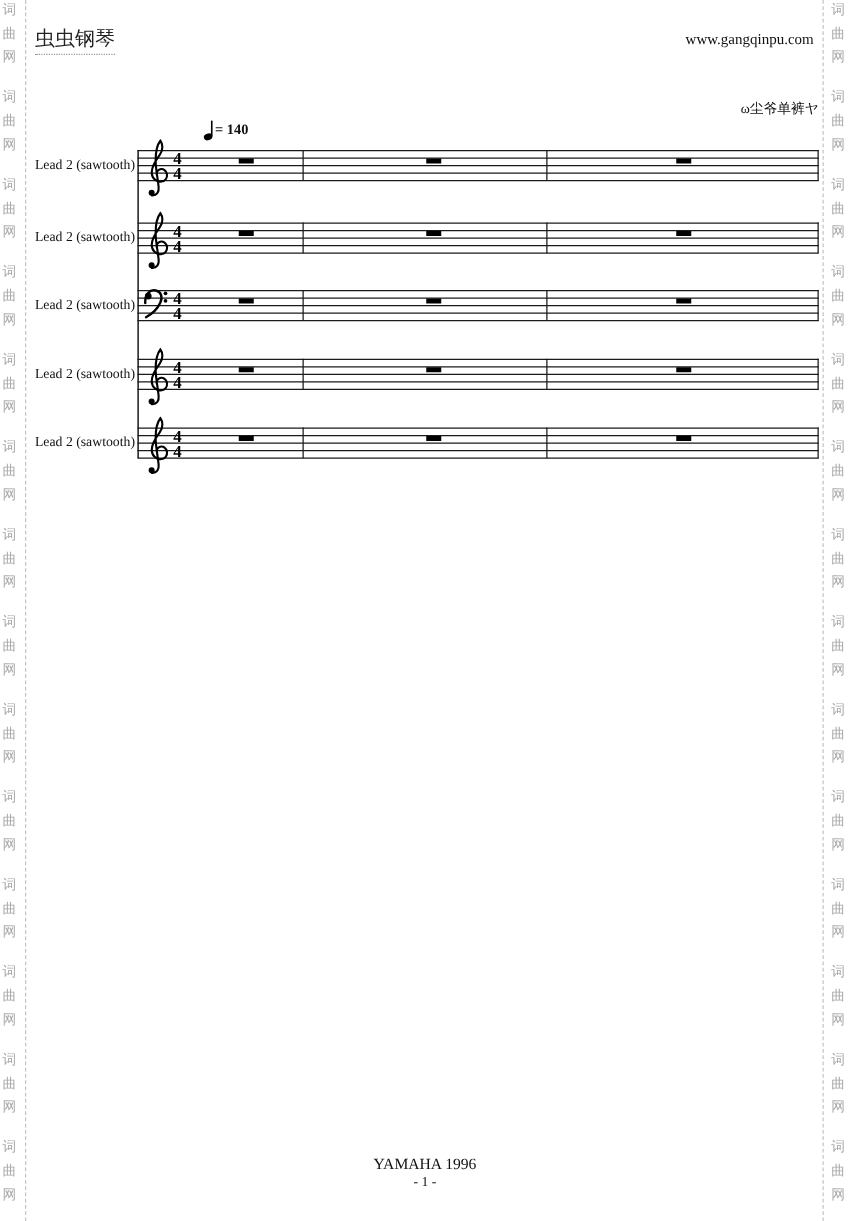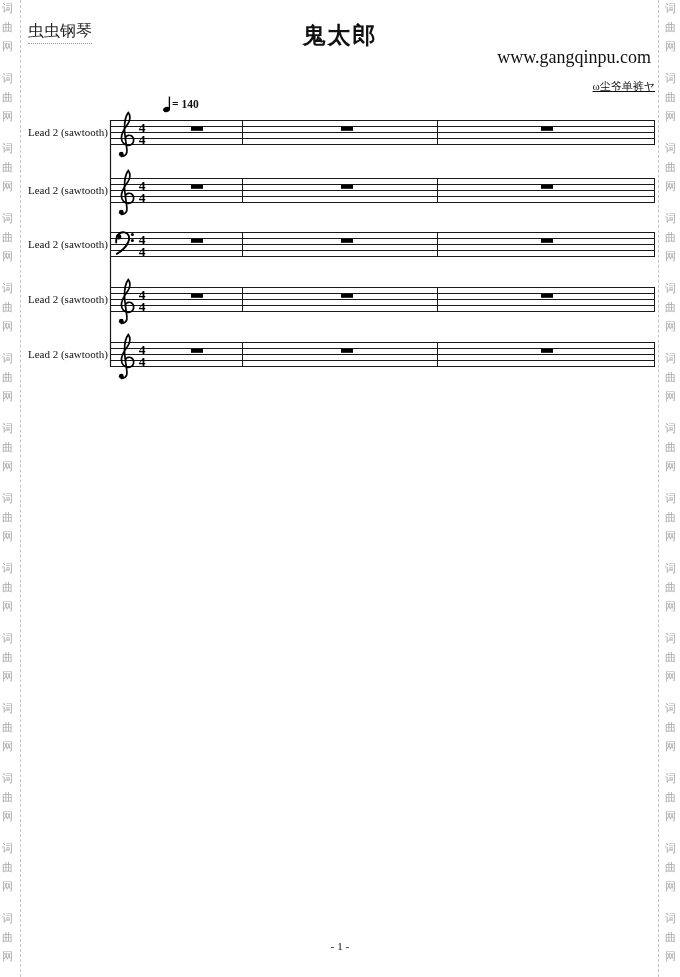--- a/index.html
+++ b/index.html
@@ -26,22 +26,22 @@
   }
   
   #site-name{
     left:28px;top:21px;font-size:16px;color:#222;
     border-bottom:1px dotted #9a9a9a;padding-bottom:1px;
   }
   #page-title{
     left:0;right:0;top:20px;text-align:center;
     font-size:23px;font-weight:bold;letter-spacing:2px;
   }
-  #site-url{right:29px;top:24px;font-size:18px;margin-top:23px;}
-  #credit{right:25px;top:79px;font-size:11px;text-decoration:underline;}
+  #site-url{right:29px;top:24px;font-size:12px;}
+  #credit{right:25px;top:79px;font-size:11px;}
   
   #tempo{left:172px;top:98px;font-size:11.5px;font-weight:bold;}
   
   .staff-label{
     position:absolute;right:572px;font-size:11px;line-height:12px;
     white-space:nowrap;color:#111;
   }
   
   #footer-copyright{left:0;right:0;top:924px;text-align:center;font-size:12.5px;}
   #footer-page{left:0;right:0;top:940px;text-align:center;font-size:11px;}
@@ -138,21 +138,20 @@
       <div class="wm-char" style="left: 665px; top: 811px; color: rgb(169, 169, 169);">网</div>
       <div class="wm-char" style="left: 665px; top: 843px; color: rgb(169, 169, 169);">词</div>
       <div class="wm-char" style="left: 665px; top: 862px; color: rgb(169, 169, 169);">曲</div>
       <div class="wm-char" style="left: 665px; top: 881px; color: rgb(169, 169, 169);">网</div>
       <div class="wm-char" style="left: 665px; top: 913px; color: rgb(169, 169, 169);">词</div>
       <div class="wm-char" style="left: 665px; top: 932px; color: rgb(169, 169, 169);">曲</div>
       <div class="wm-char" style="left: 665px; top: 951px; color: rgb(169, 169, 169);">网</div>
     </div>
 
   <div class="abs" id="site-name">虫虫钢琴</div>
-  <div class="abs" id="page-title">鬼太郎</div>
   <div class="abs" id="site-url">www.gangqinpu.com</div>
   <div class="abs" id="credit">ω尘爷单裤ヤ</div>
 
   <div class="abs" id="tempo">= 140</div>
 
   <div id="staff-labels">
       <div class="staff-label" style="top: 126px;">Lead 2 (sawtooth)</div>
       <div class="staff-label" style="top: 184px;">Lead 2 (sawtooth)</div>
       <div class="staff-label" style="top: 238px;">Lead 2 (sawtooth)</div>
       <div class="staff-label" style="top: 293px;">Lead 2 (sawtooth)</div>
@@ -257,15 +256,16 @@
         </g>
         <text x="142" y="353.5" text-anchor="middle" font-size="13.5" font-weight="bold" font-family="&quot;Liberation Serif&quot;,&quot;DejaVu Serif&quot;,serif" fill="#000">4</text>
         <text x="142" y="365.5" text-anchor="middle" font-size="13.5" font-weight="bold" font-family="&quot;Liberation Serif&quot;,&quot;DejaVu Serif&quot;,serif" fill="#000">4</text>
         <rect x="191" y="348.8" width="12" height="4" fill="#000"></rect>
         <rect x="341" y="348.8" width="12" height="4" fill="#000"></rect>
         <rect x="541" y="348.8" width="12" height="4" fill="#000"></rect>
       </g>
       <line x1="110.5" y1="120" x2="110.5" y2="366.5" stroke="#1a1a1a" stroke-width="1.2"></line>
     </svg>
 
+  <div class="abs" id="footer-copyright">YAMAHA 1996</div>
   <div class="abs" id="footer-page">- 1 -</div>
 
 </div>
 
 </body></html>

